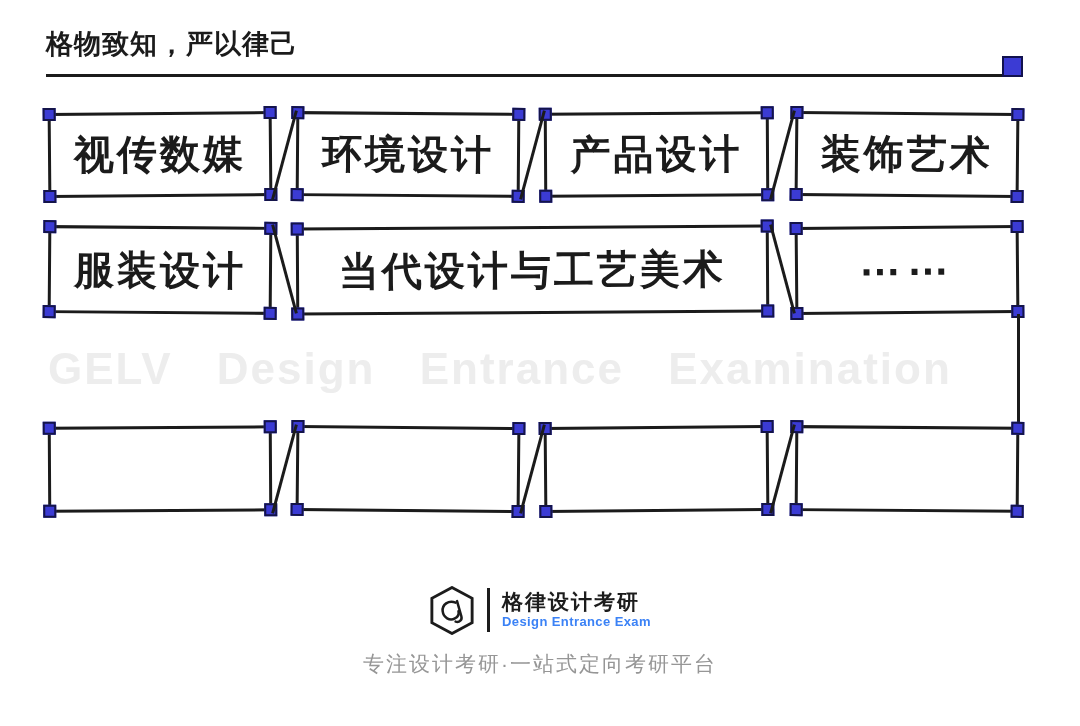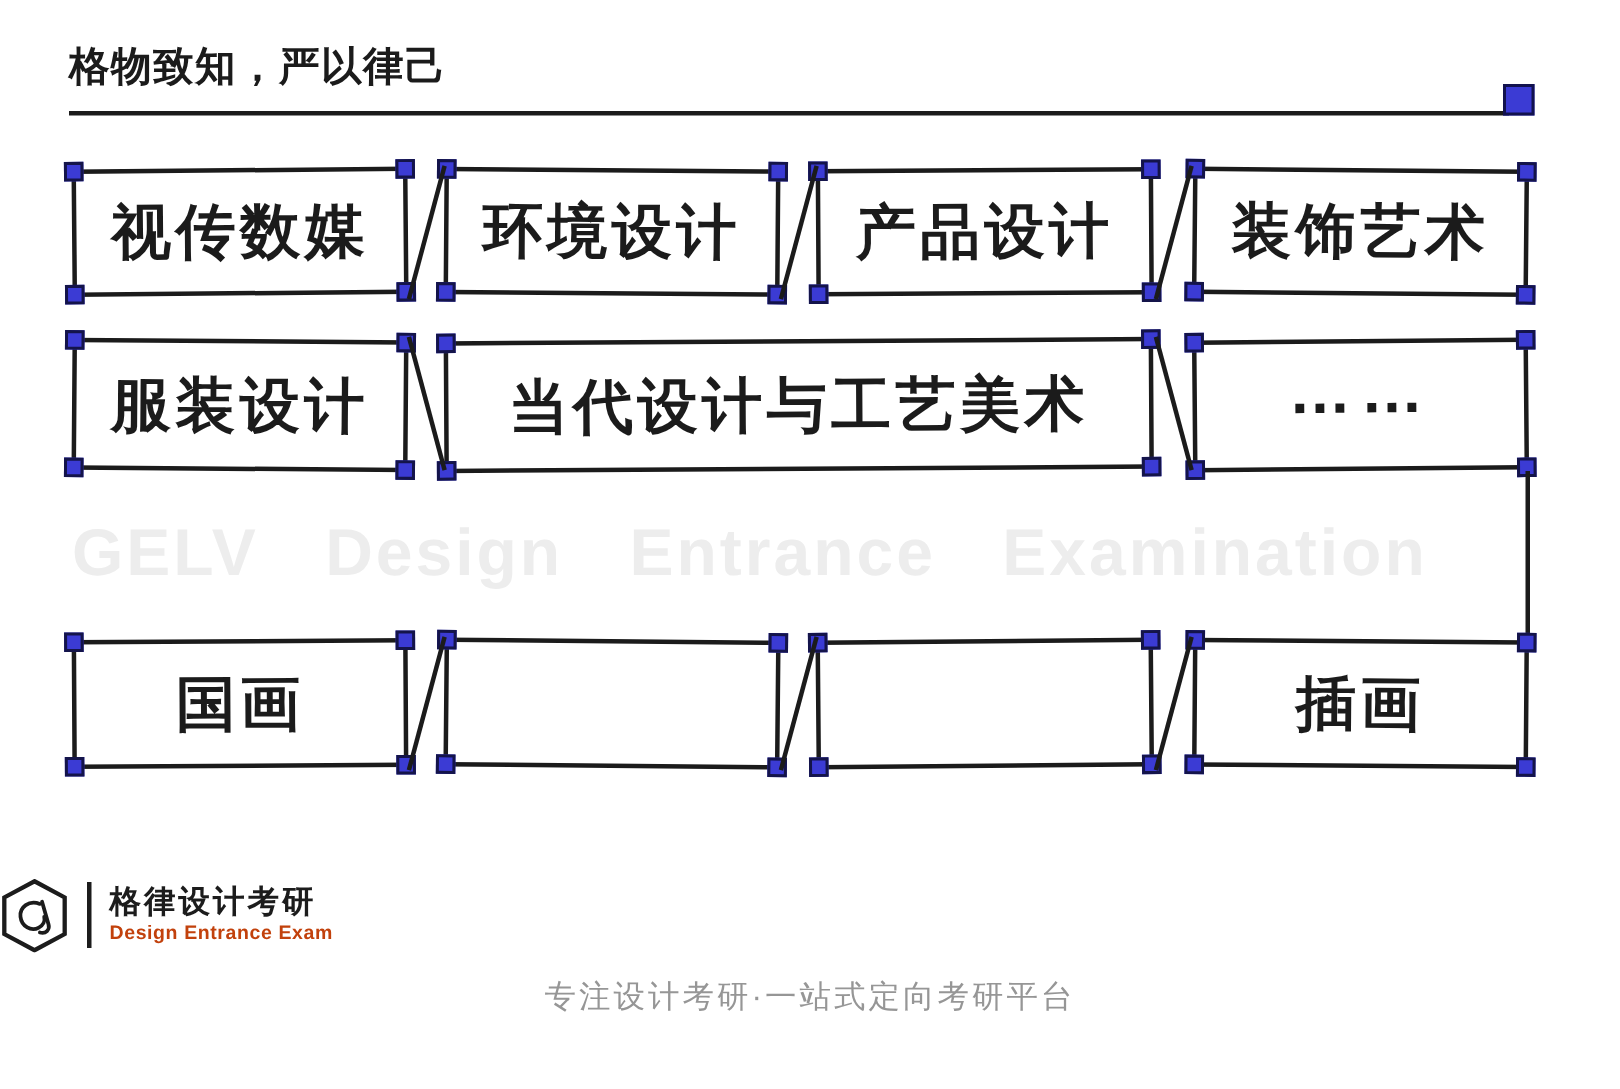--- a/index.html
+++ b/index.html
@@ -47,26 +47,26 @@
   .vline{position:absolute;left:1017px;top:314px;width:3px;height:114px;background:#1b1b1b;}
   
   .watermark{
     position:absolute;left:48px;top:344px;width:990px;
     font-size:44px;font-weight:700;color:#ededed;letter-spacing:2px;word-spacing:30px;
     white-space:nowrap;
   }
   
   .brand{
     position:absolute;left:0;top:580px;width:1080px;height:60px;
-    display:flex;align-items:center;justify-content:flex-start;gap:12px;
+    display:flex;align-items:center;justify-content:center;gap:12px;
   }
   .brand .divider{width:3px;height:44px;background:#1c1c1c;}
   .brand-txt{display:flex;flex-direction:column;justify-content:center;}
   .brand-cn{font-size:21px;font-weight:900;letter-spacing:2px;color:#1c1c1c;line-height:1.15;}
-  .brand-en{font-size:13px;font-weight:700;letter-spacing:0.4px;color:#c2410c;line-height:1.2;}
+  .brand-en{font-size:13px;font-weight:700;letter-spacing:0.4px;color:#3b82f6;line-height:1.2;}
   .tagline{
     position:absolute;left:0;top:650px;width:1080px;text-align:center;
     font-size:21px;font-weight:400;letter-spacing:2px;color:#969696;
   }
 </style>
 </head>
 <body>
 
 <div class="page">
 
@@ -132,40 +132,38 @@
 
   <div class="vline"></div>
 
   <div class="watermark">GELV Design Entrance Examination</div>
 
   <div class="selbox r3 ca rotC">
     <i class="h tl"></i>
       <i class="h tr"></i>
       <i class="h bl"></i>
       <i class="h br"></i>
-    <span class="lbl">国画</span>
   </div>
   <div class="selbox r3 cb rotD">
     <i class="h tl"></i>
       <i class="h tr"></i>
       <i class="h bl"></i>
       <i class="h br"></i>
   </div>
   <div class="selbox r3 cc rotA">
     <i class="h tl"></i>
       <i class="h tr"></i>
       <i class="h bl"></i>
       <i class="h br"></i>
   </div>
   <div class="selbox r3 cd rotB">
     <i class="h tl"></i>
       <i class="h tr"></i>
       <i class="h bl"></i>
       <i class="h br"></i>
-    <span class="lbl">插画</span>
   </div>
   <div class="slash s-r3 g1 fw"></div>
   <div class="slash s-r3 g2 fw"></div>
   <div class="slash s-r3 g3 fw"></div>
 
   <div class="brand">
     <svg viewBox="0 0 64 68" width="46" height="49" aria-hidden="true">
       <polygon points="32,2 60,17 60,51 32,66 4,51 4,17" fill="none" stroke="#1c1c1c" stroke-width="4"></polygon>
       <path d="M37 23 c-10 -4 -19 3 -18 12 c1 9 10 14 17 10 c4 -2 6 -6 5 -10" fill="none" stroke="#1c1c1c" stroke-width="3.5" stroke-linecap="round"></path>
       <path d="M39 21 l6 21 c1.5 5 -2.5 9 -8 7.5" fill="none" stroke="#1c1c1c" stroke-width="3.5" stroke-linecap="round"></path>

